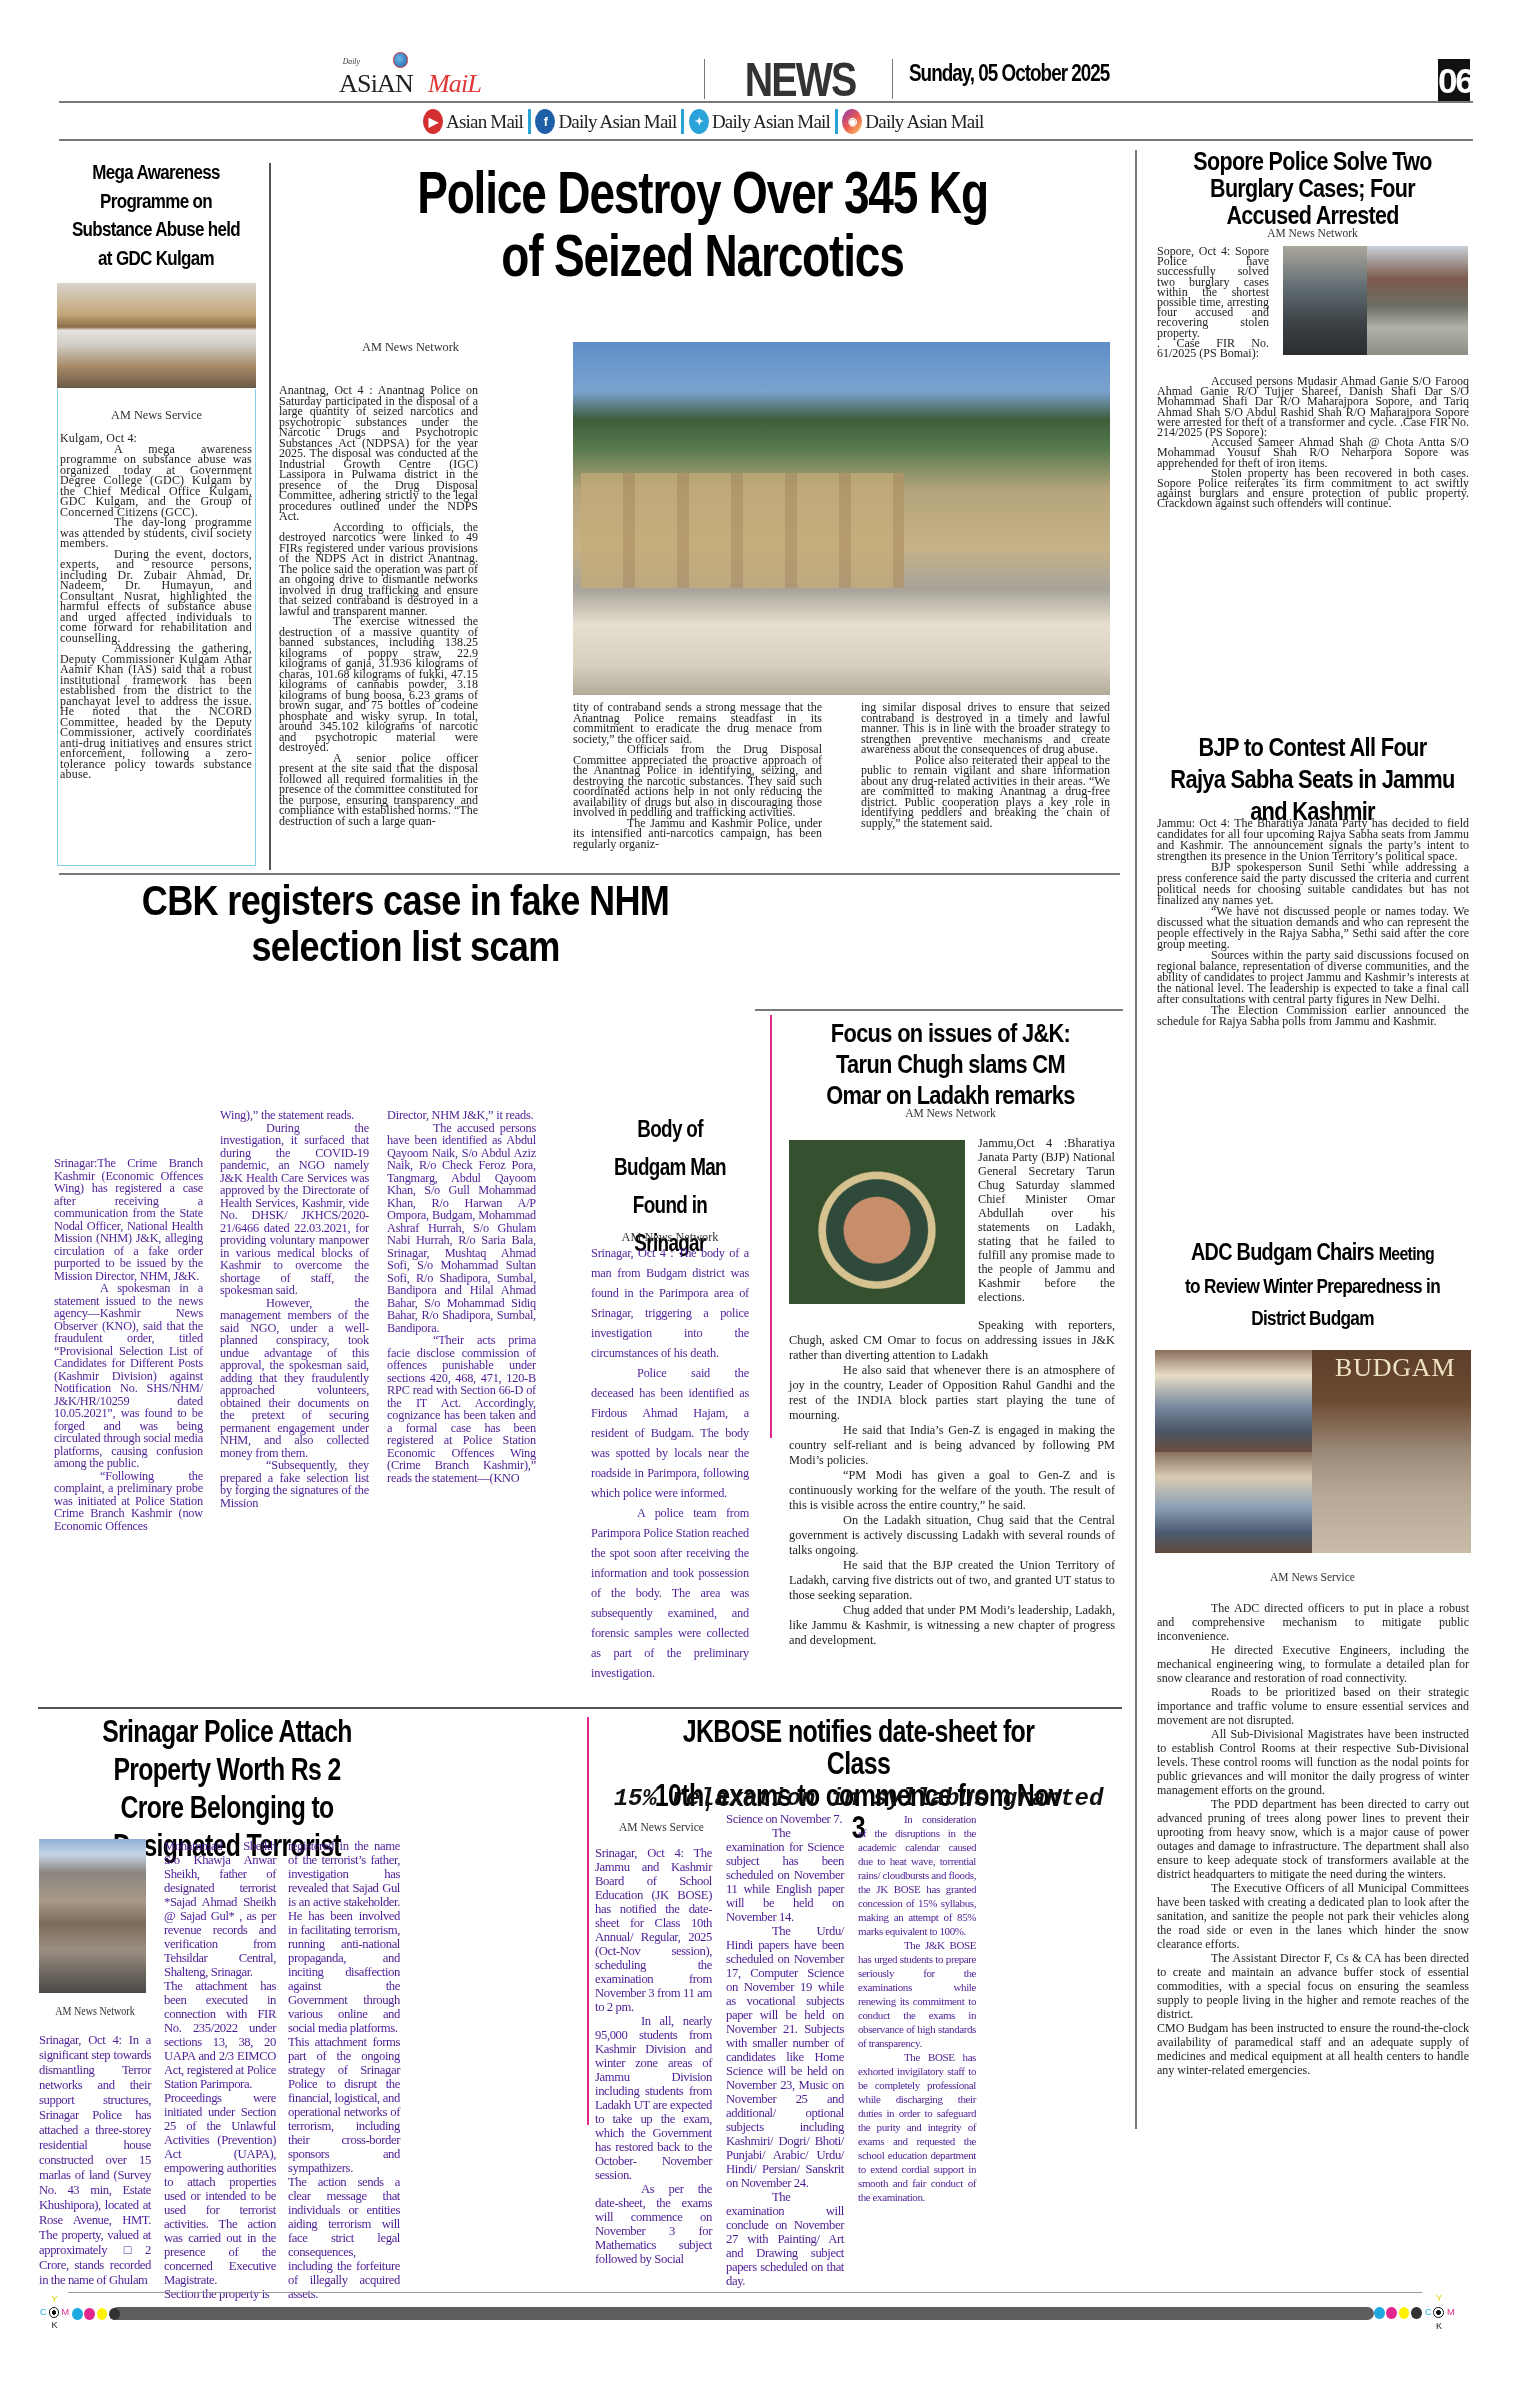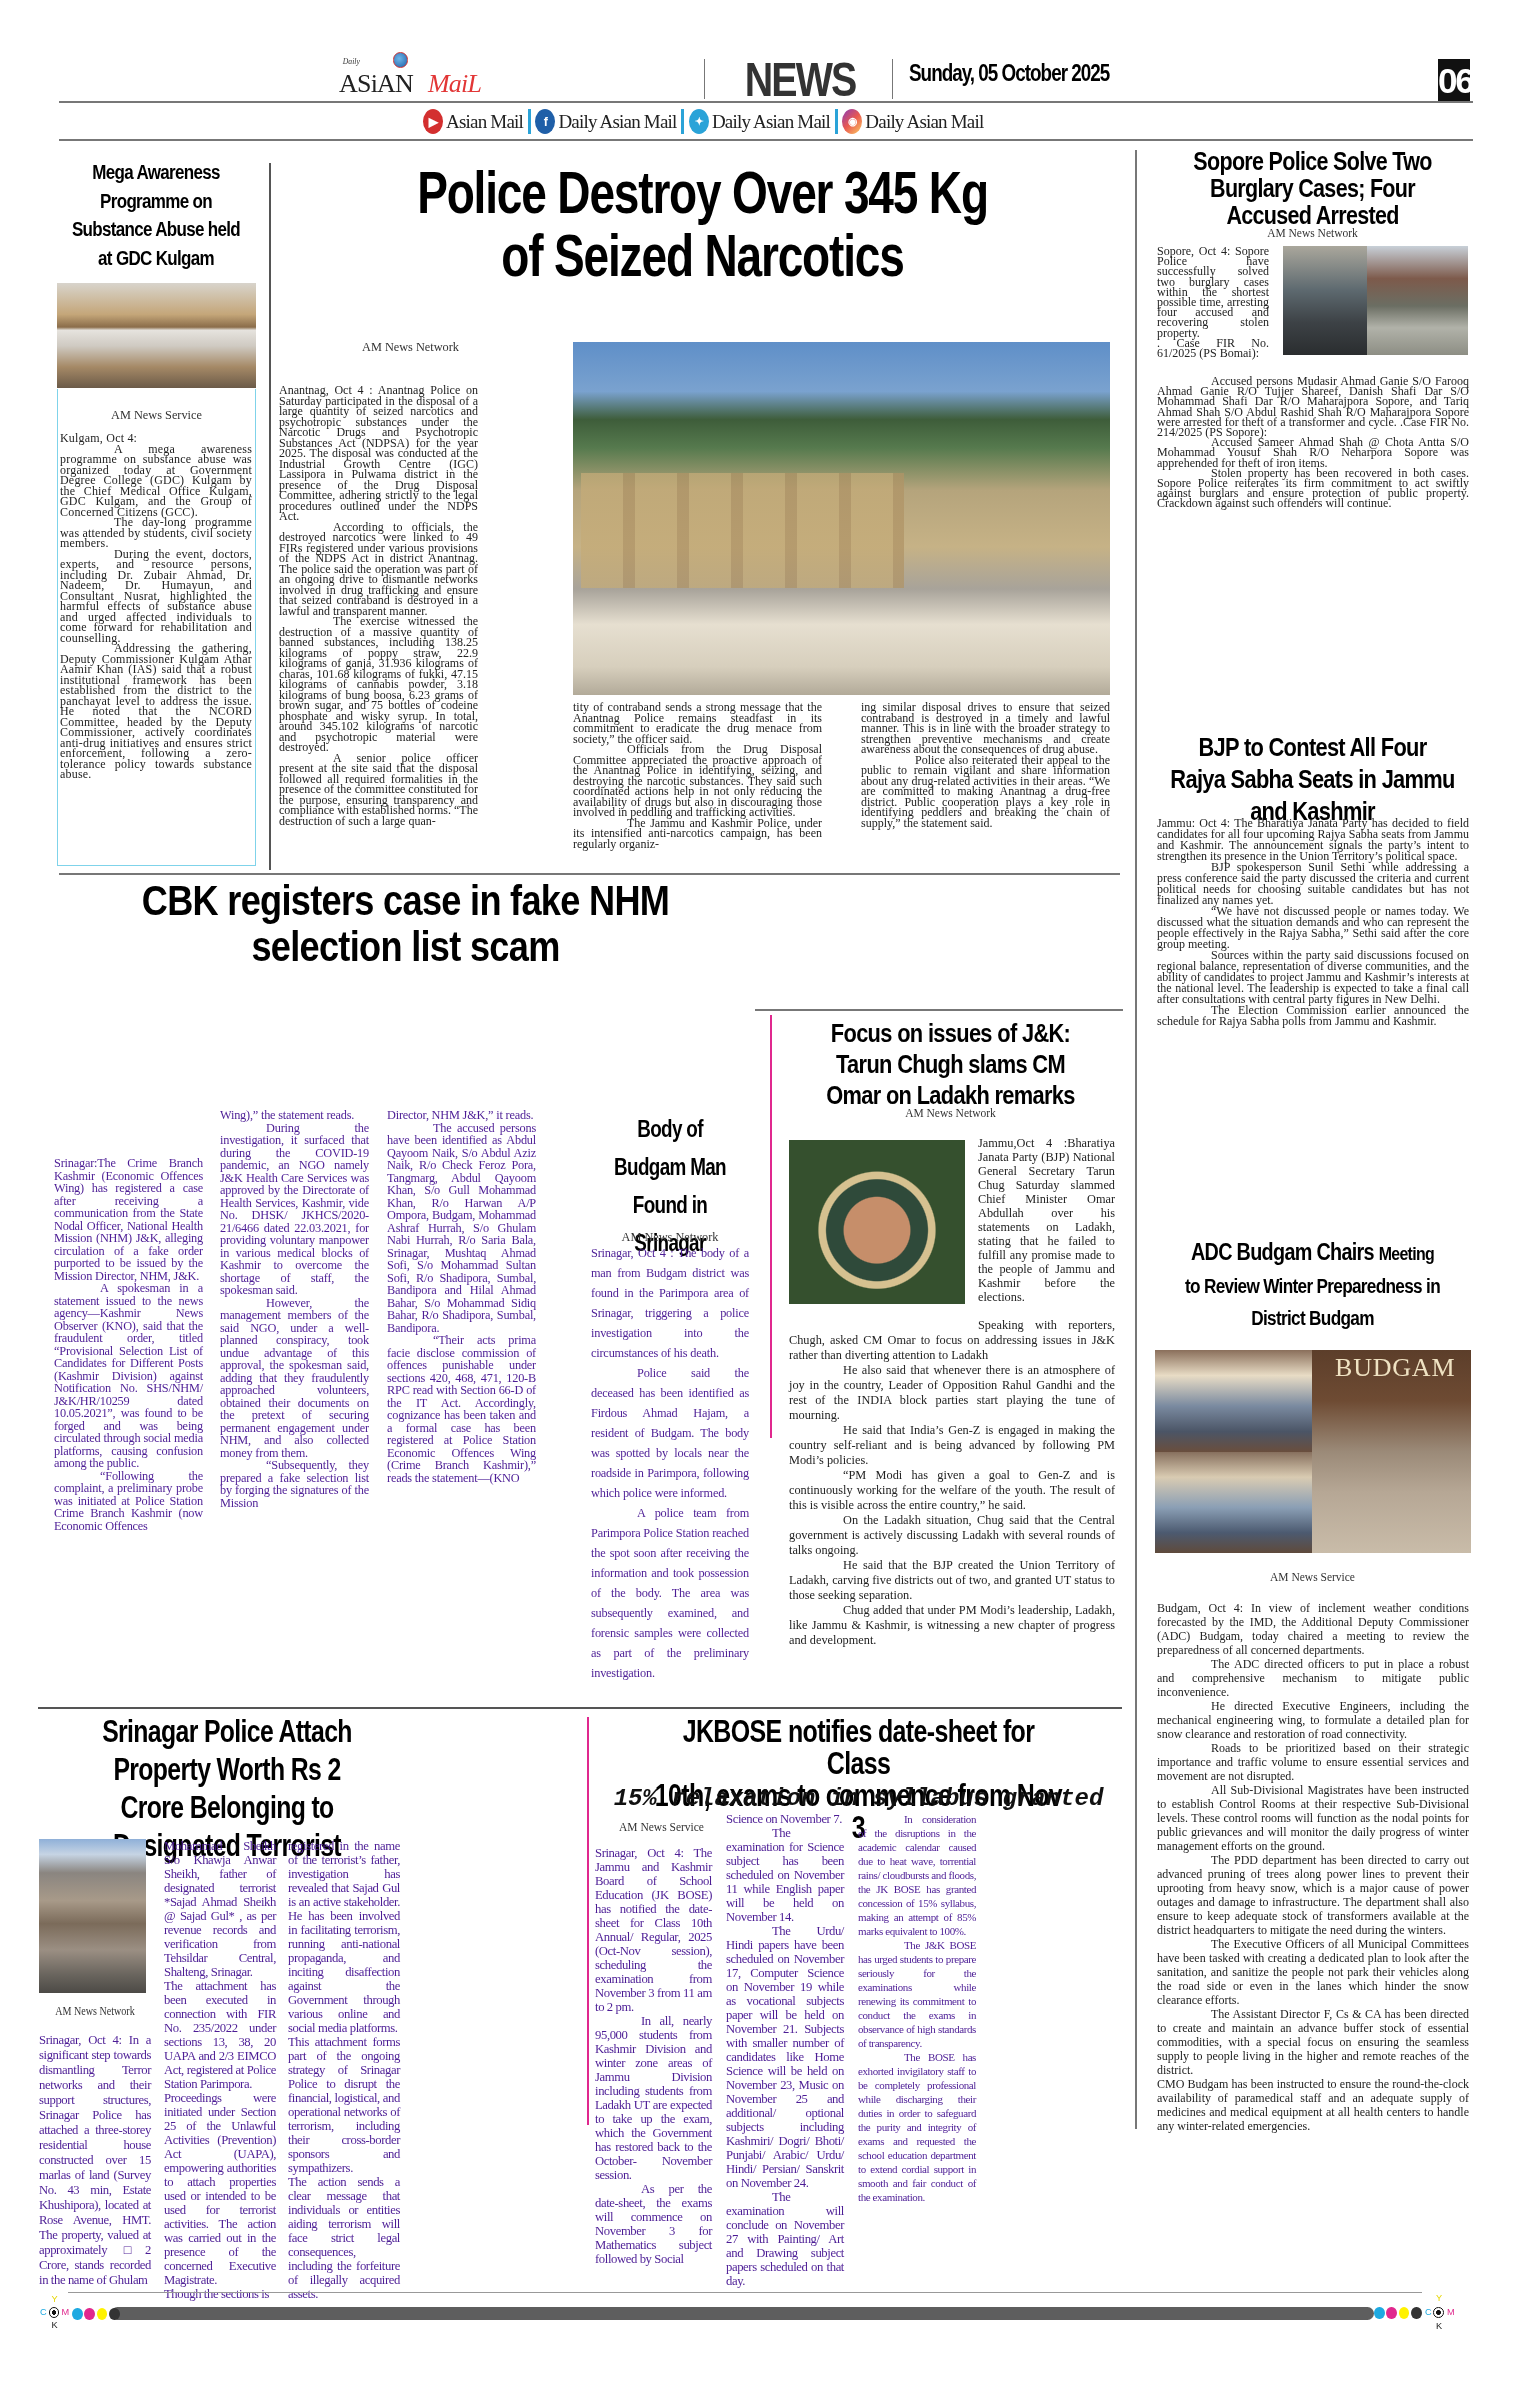--- a/index.html
+++ b/index.html
@@ -145,21 +145,20 @@
   <div style="width:157px;display:flex;flex-direction:column;">
     <div style="flex:1;background:linear-gradient(180deg,#8a6f5b 0%,#e8dcc5 25%,#7a8aa0 55%,#4b5566 80%,#6a4e3d);"></div>
     <div style="flex:1;background:linear-gradient(180deg,#87705e 0%,#d9cbb2 25%,#8b9fb5 55%,#4c5a70 80%,#5f4a3b);"></div>
   </div>
   <div style="flex:1;position:relative;background:linear-gradient(180deg,#5c3e2a 0%,#6e4b33 25%,#9b8a78 50%,#b6a795 70%,#c9bca9 100%);text-align:center;">
     <span class="abs" style="left:23px;top:3.1px;font-family:'Liberation Serif',serif;font-size:26px;color:#efe2c2;letter-spacing:0.8px;">BUDGAM</span>
   </div>
 </div>
 <div class="abs byline" style="left:1147px;top:1571px;width:331px;font-size:11.5px;">AM News Service</div>
 <div class="abs body-text" style="left:1157px;top:1601px;width:312px;font-size:12px;line-height:14px;">
-  <p class="noind">Budgam, Oct 4: In view of inclement weather conditions forecasted by the IMD, the Additional Deputy Commissioner (ADC) Budgam, today chaired a meeting to review the preparedness of all concerned departments.</p>
   <p>The ADC directed officers to put in place a robust and comprehensive mechanism to mitigate public inconvenience.</p>
   <p>He directed Executive Engineers, including the mechanical engineering wing, to formulate a detailed plan for snow clearance and restoration of road connectivity.</p>
   <p>Roads to be prioritized based on their strategic importance and traffic volume to ensure essential services and movement are not disrupted.</p>
   <p>All Sub-Divisional Magistrates have been instructed to establish Control Rooms at their respective Sub-Divisional levels. These control rooms will function as the nodal points for public grievances and will monitor the daily progress of winter management efforts on the ground.</p>
   <p>The PDD department has been directed to carry out advanced pruning of trees along power lines to prevent their uprooting from heavy snow, which is a major cause of power outages and damage to infrastructure. The department shall also ensure to keep adequate stock of transformers available at the district headquarters to mitigate the need during the winters.</p>
   <p>The Executive Officers of all Municipal Committees have been tasked with creating a dedicated plan to look after the sanitation, and sanitize the people not park their vehicles along the road side or even in the lanes which hinder the snow clearance efforts.</p>
   <p>The Assistant Director F, Cs &amp; CA has been directed to create and maintain an advance buffer stock of essential commodities, with a special focus on ensuring the seamless supply to people living in the higher and remote reaches of the district.</p>
   <p class="noind">CMO Budgam has been instructed to ensure the round-the-clock availability of paramedical staff and an adequate supply of medicines and medical equipment at all health centers to handle any winter-related emergencies.</p>
 </div>
 
@@ -218,21 +217,21 @@
 <div class="abs hl" style="left:54px;top:1713px;width:346px;font-size:31px;line-height:38px;transform:scaleX(0.8);">Srinagar Police Attach Property Worth Rs 2 Crore Belonging to Designated Terrorist</div>
 <div class="photo" style="left:39px;top:1839px;width:107px;height:154px;background:linear-gradient(180deg,#8fb0d8 0%,#c6d4e4 10%,#8a8580 22%,#a89a89 40%,#7b6b5a 55%,#9b8f83 72%,#6a655e 88%,#4c4a46);"></div>
 <div class="abs byline" style="left:39px;top:2004px;width:112px;font-family:'Liberation Serif',serif;font-size:12.3px;transform:scaleX(0.82);">AM News Network</div>
 <div class="abs cond" style="left:39px;top:2033px;width:112px;font-size:12.7px;line-height:15px;letter-spacing:-0.4px;">
   <p class="noind">Srinagar, Oct 4: In a significant step towards dismantling Terror networks and their support structures, Srinagar Police has attached a three-storey residential house constructed over 15 marlas of land (Survey No. 43 min, Estate Khushipora), located at Rose Avenue, HMT. The property, valued at approximately □2 Crore, stands recorded in the name of Ghulam</p>
 </div>
 <div class="abs cond" style="left:164px;top:1839px;width:112px;font-size:12.7px;line-height:14px;letter-spacing:-0.4px;">
   <p class="noind">Mohammad Sheikh S/o Khawja Anwar Sheikh, father of designated terrorist *Sajad Ahmad Sheikh @ Sajad Gul* , as per revenue records and verification from Tehsildar Central, Shalteng, Srinagar.</p>
   <p class="noind">The attachment has been executed in connection with FIR No. 235/2022 under sections 13, 38, 20 UAPA and 2/3 EIMCO Act, registered at Police Station Parimpora.</p>
   <p class="noind">Proceedings were initiated under Section 25 of the Unlawful Activities (Prevention) Act (UAPA), empowering authorities to attach properties used or intended to be used for terrorist activities. The action was carried out in the presence of the concerned Executive Magistrate.</p>
-  <p class="noind">Though the sections is</p>
+  <p class="noind">Section the property is</p>
 </div>
 <div class="abs cond" style="left:288px;top:1839px;width:112px;font-size:12.7px;line-height:14px;letter-spacing:-0.4px;">
   <p class="noind">registered in the name of the terrorist’s father, investigation has revealed that Sajad Gul is an active stakeholder. He has been involved in facilitating terrorism, running anti-national propaganda, and inciting disaffection against the Government through various online and social media platforms.</p>
   <p class="noind">This attachment forms part of the ongoing strategy of Srinagar Police to disrupt the financial, logistical, and operational networks of terrorism, including their cross-border sponsors and sympathizers.</p>
   <p class="noind">The action sends a clear message that individuals or entities aiding terrorism will face strict legal consequences, including the forfeiture of illegally acquired assets.</p>
 </div>
 
 <div class="rule-pink" style="left:587px;top:1717px;height:408px;"></div>
 
 <div class="abs hl" style="left:593px;top:1715px;width:531px;font-size:32px;line-height:32px;transform:scaleX(0.78);">

